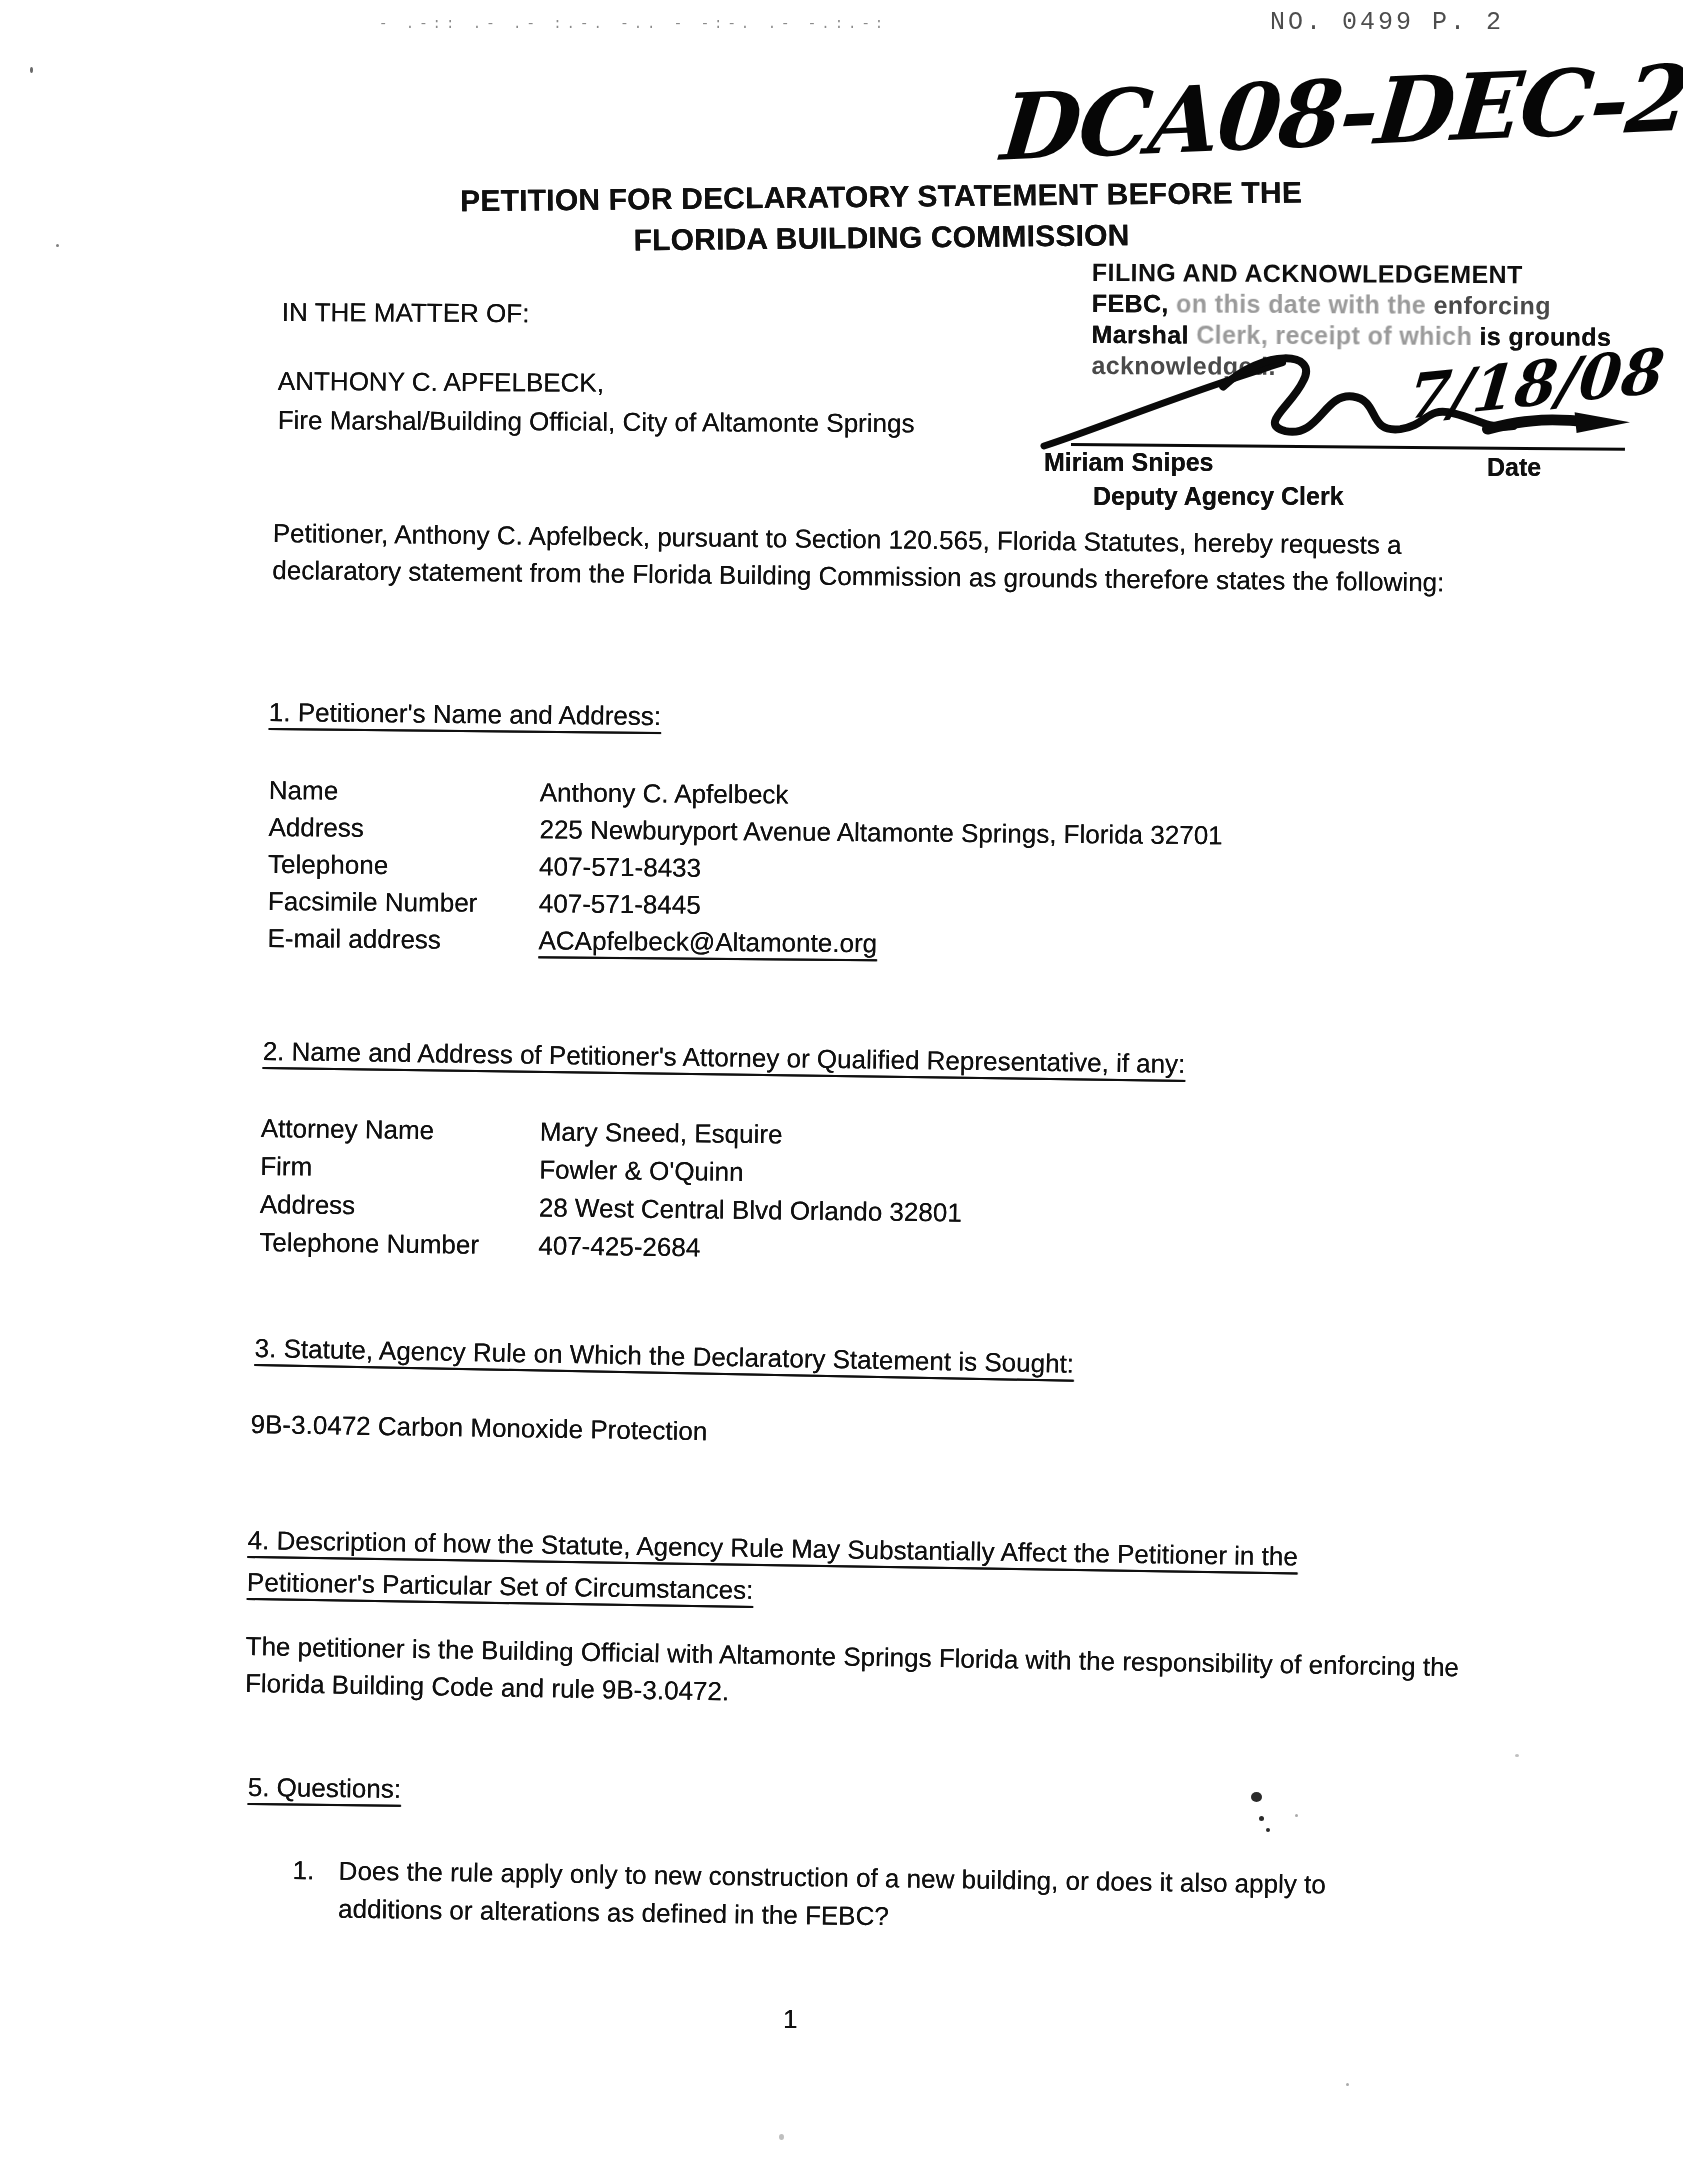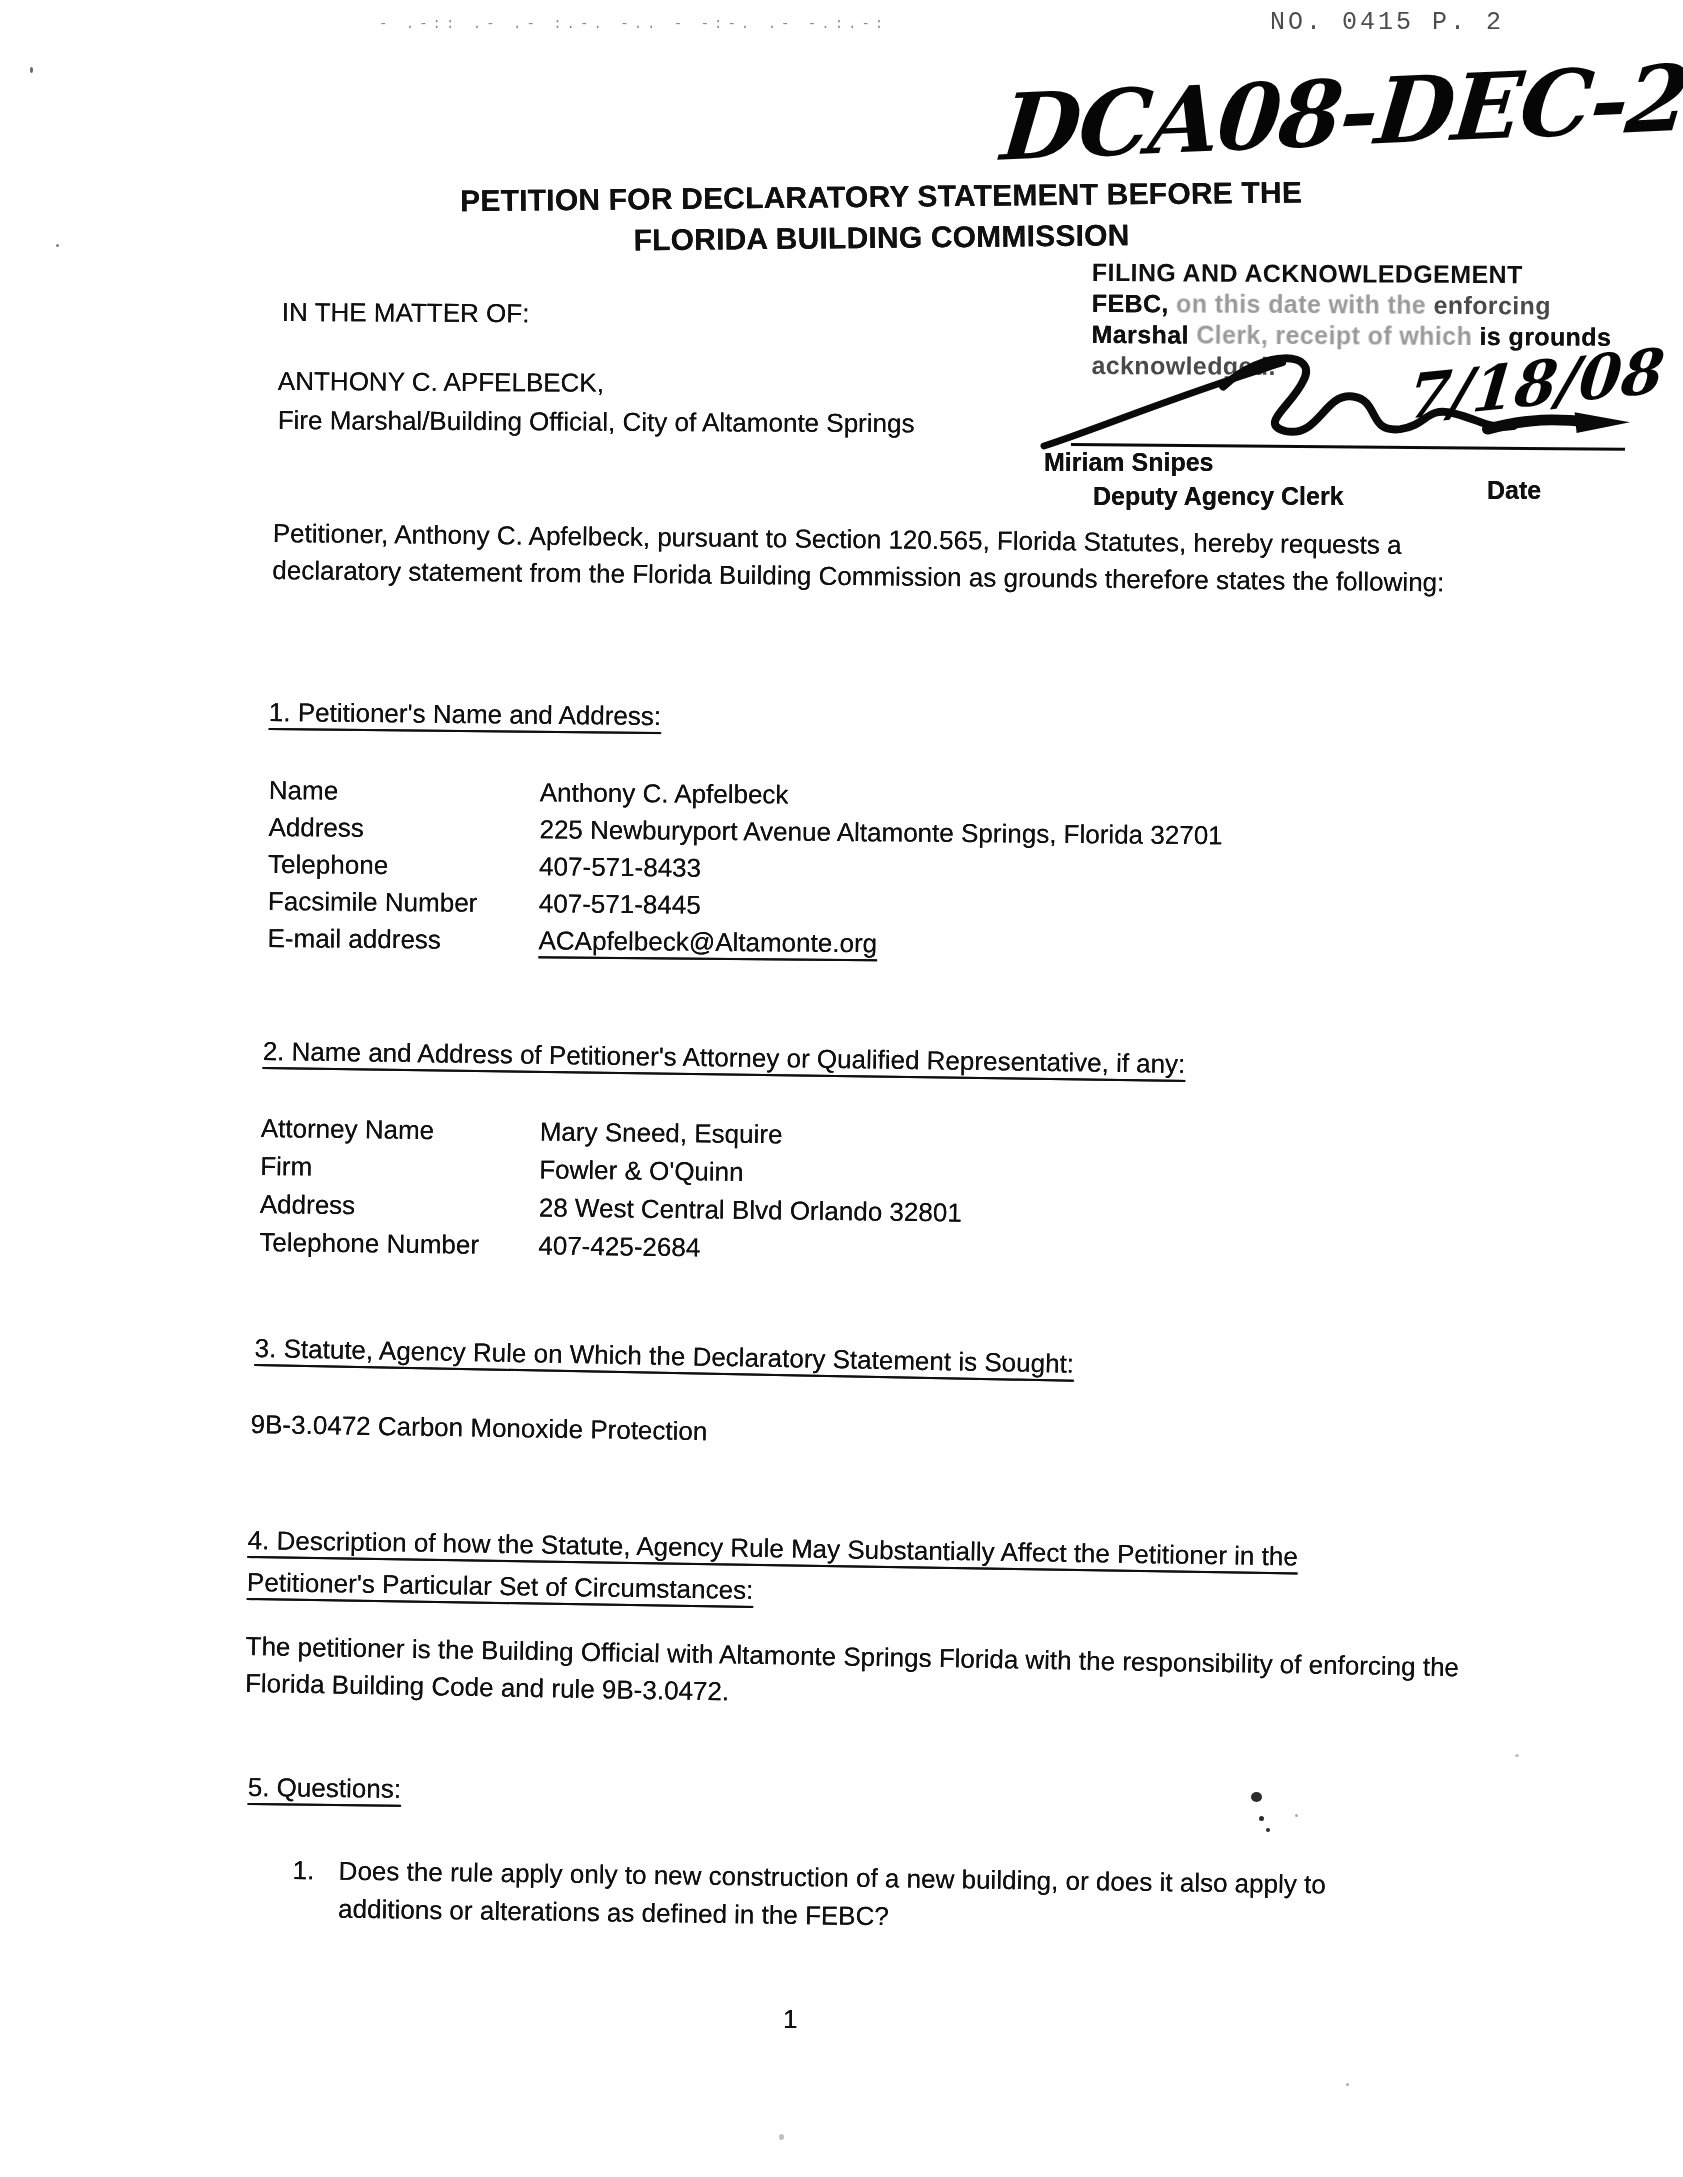--- a/index.html
+++ b/index.html
@@ -54,21 +54,21 @@
   .title-wrap{width:1168px;text-align:center;font-weight:bold;font-size:30px;letter-spacing:0.2px;}
   .qnum{width:46px;flex:none;}
 </style>
 </head>
 <body>
 
 <div class="page">
 
   <div class="abs noise" style="left:379px;top:16px;">- .-::  .- .-  :.-.    -.. - -:-. .- -.:.-:</div>
 
-  <div class="abs degraded" style="left:1270px;top:8px;">NO. 0415    P. 2</div>
+  <div class="abs degraded" style="left:1270px;top:8px;">NO. 0499    P. 2</div>
 
   <div class="abs hand hand-docket" style="left:1002px;top:57px;">DCA08-DEC-207</div>
 
   <div class="abs title-wrap ink rot-n06" style="left:297px;top:186px;">
     <div>PETITION FOR DECLARATORY STATEMENT BEFORE THE</div>
     <div style="margin-top:7px;">FLORIDA BUILDING COMMISSION</div>
   </div>
 
   <div class="abs ink head-text rot03" style="left:282px;top:297px;">IN THE MATTER OF:</div>
 
@@ -91,21 +91,21 @@
       <path d="M452 95 C495 84 520 84 556 88" stroke-width="11"></path>
     </g>
     <polygon points="540,78 596,88 542,99" fill="#0a0a0a"></polygon>
   </svg>
 
   <div class="sigline rot05" style="left:1071px;top:443px;width:554px;"></div>
 
   <div class="abs hand hand-date" style="left:1408px;top:348px;">7/18/08</div>
 
   <div class="abs ink b" style="left:1044px;top:448px;font-size:25px;">Miriam Snipes</div>
-  <div class="abs ink b" style="left:1487px;top:476px;font-size:25px;">Date</div>
+  <div class="abs ink b" style="left:1487px;top:453px;font-size:25px;">Date</div>
   <div class="abs ink b" style="left:1093px;top:482px;font-size:25px;">Deputy Agency Clerk</div>
 
   <div class="abs ink body-text rot06" style="left:273px;top:515px;width:1203px;">Petitioner, Anthony C. Apfelbeck, pursuant to Section 120.565, Florida Statutes, hereby requests a declaratory statement from the Florida Building Commission as grounds therefore states the following:</div>
 
   <div class="abs ink head-text rot06" style="left:269px;top:697px;">
     <span class="u">1. Petitioner's Name and Address:</span>
   </div>
   <div class="abs ink body-text rot05" style="left:269px;top:772px;width:1238px;">
     <div class="frow">
       <span class="flabel1">Name</span>

